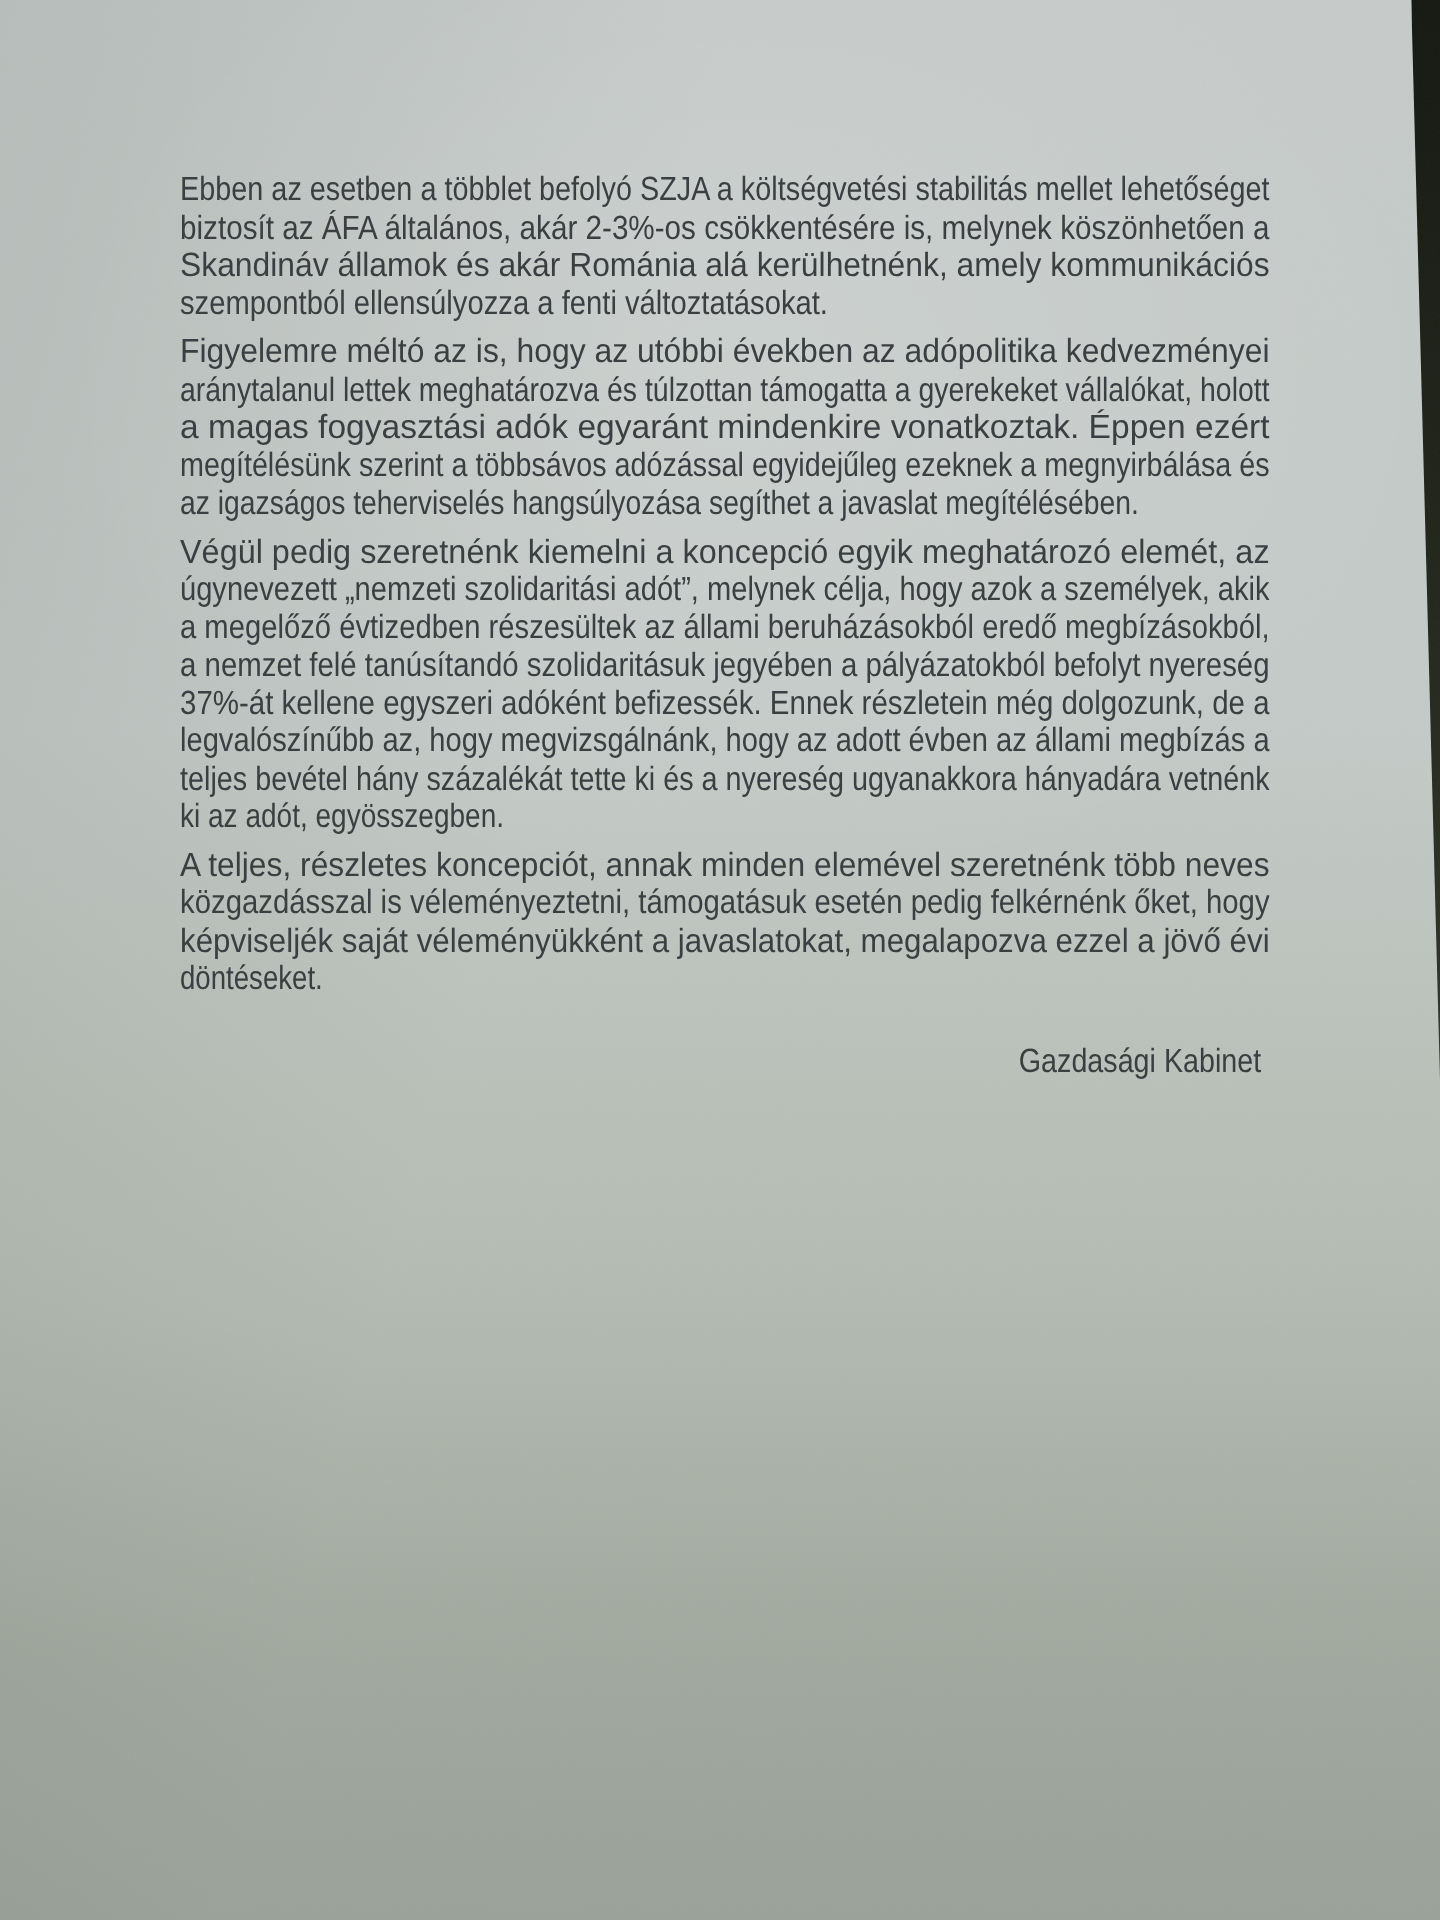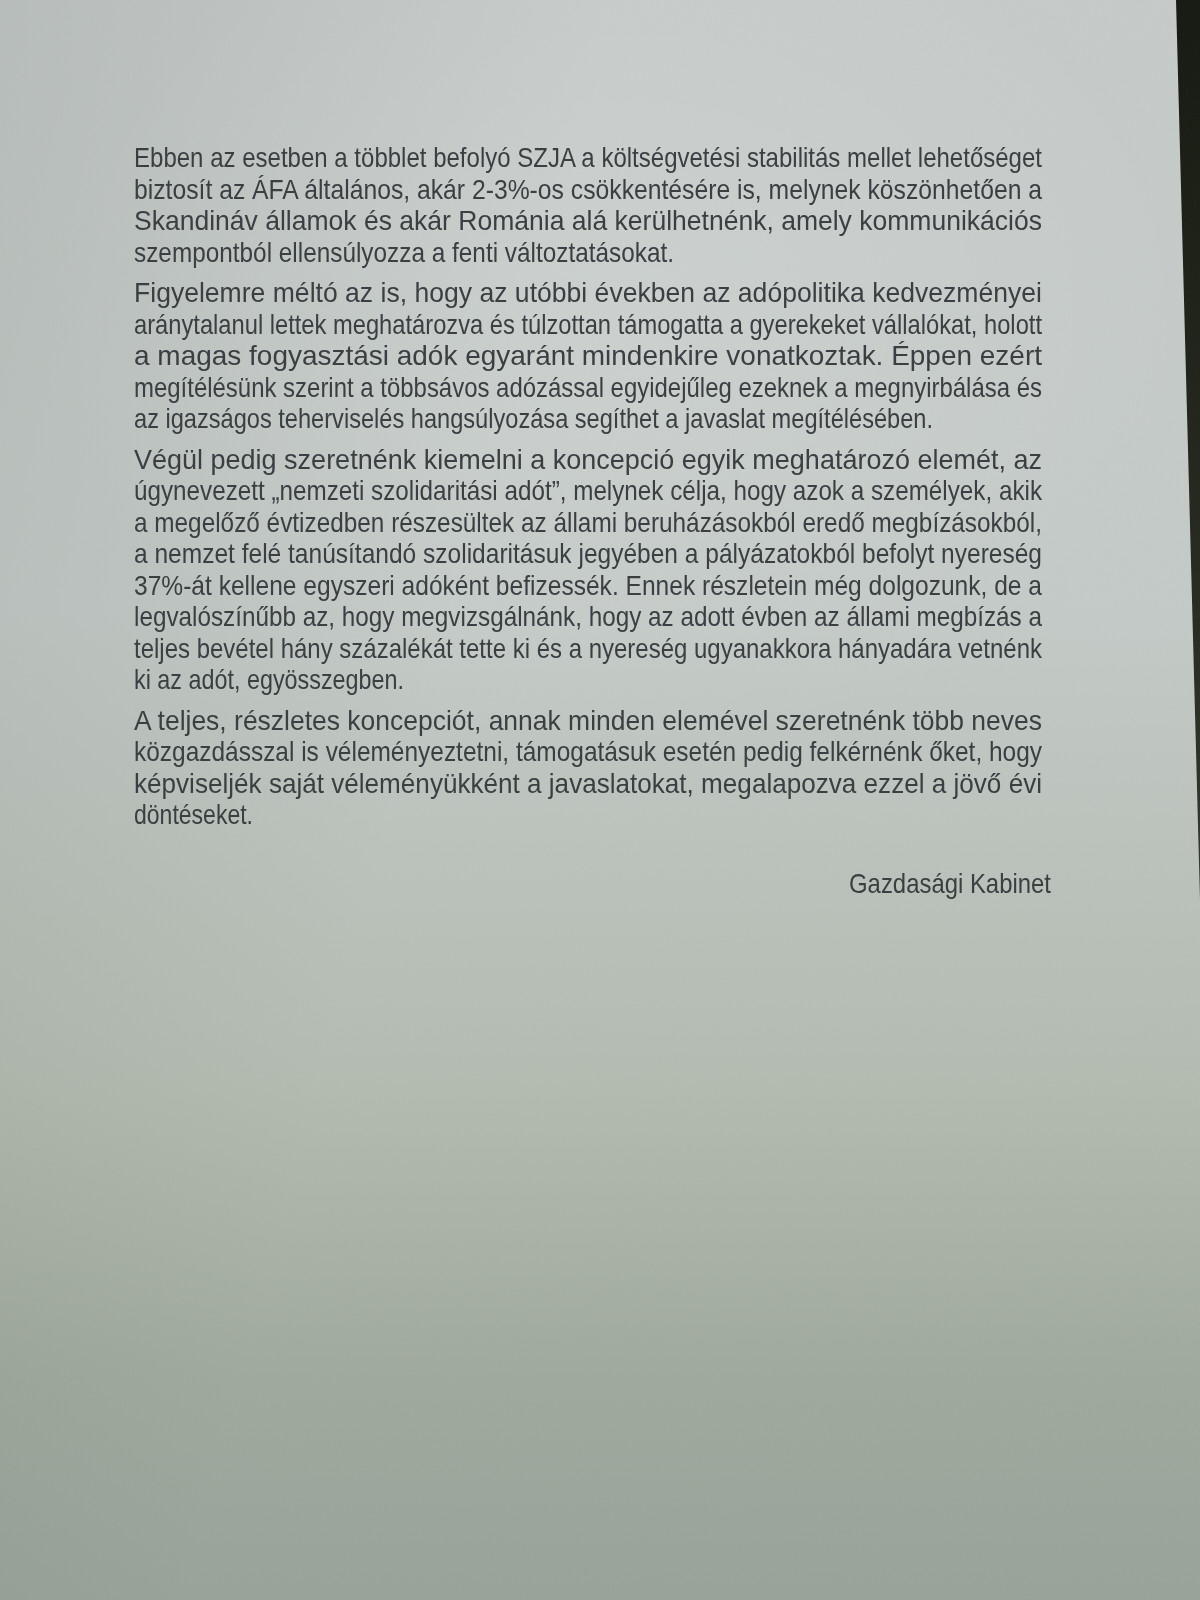--- a/index.html
+++ b/index.html
@@ -36,21 +36,21 @@
     inset: 0;
     opacity: 0.055;
     pointer-events: none;
   }
   .text-block {
     position: absolute;
     left: 134px;
     top: 143px;
     width: 908px;
   }
-  .para { margin: 0 0 9px 0; }
+  .para { margin: 0 0 9px 16px; }
   svg.line { display: block; }
   svg text {
     font-family: "Liberation Sans", "DejaVu Sans", sans-serif;
     font-size: 28px;
     fill: #3b3f41;
   }
   .signature-svg {
     position: absolute;
     left: 849px;
     top: 869px;

